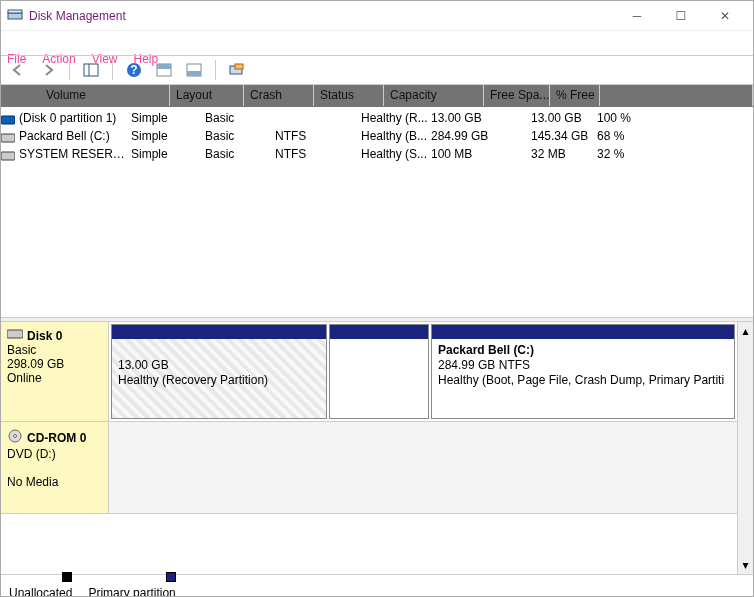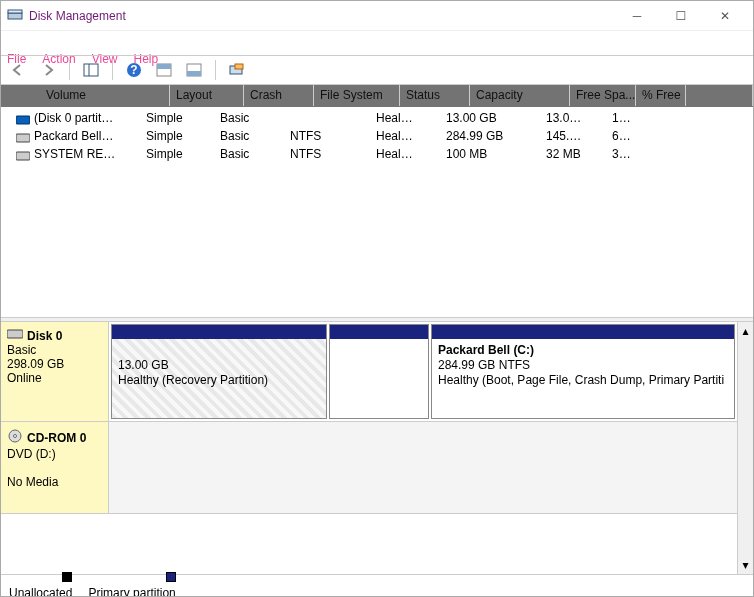--- a/index.html
+++ b/index.html
@@ -11,21 +11,21 @@
 .win-controls div { width:44px; height:28px; display:flex; align-items:center; justify-content:center; color:#555;}
 .menubar { height:24px; display:flex; align-items:center; padding:0 6px; gap:16px; }
 .menubar span { color:#ec4899;margin-top:32px; }
 .toolbar { height:30px; border-top:1px solid #ccc; border-bottom:1px solid #ccc; display:flex; align-items:center; padding:0 6px; gap:8px;}
 .tb-btn { width:22px; height:22px; display:flex; align-items:center; justify-content:center; }
 .tb-sep { width:1px; height:20px; background:#ccc; margin:0 2px;}
 .columns { height:22px; display:flex; border-bottom:1px solid #737373; background:#737373;padding-left:39px;}
 .col-h { border-right:1px solid #ccc; padding:3px 6px; color:#111; white-space:nowrap; overflow:hidden;}
 .list { flex: 0 0 auto; height: 210px; padding:2px 0;}
 .row { display:flex; height:18px; align-items:center;}
-.cell { padding:0 15px; white-space:nowrap; overflow:hidden; text-overflow:ellipsis;}
+.cell { padding:0 0; white-space:nowrap; overflow:hidden; text-overflow:ellipsis;}
 .disk-icon { width:14px; height:10px; display:inline-block; margin-right:4px; vertical-align:middle;}
 .sep-h { height:4px; border-top:1px solid #ccc; background:#f0f0f0; cursor:row-resize;}
 .graphical { flex:1; display:flex; border-top:1px solid #ccc; position:relative;}
 .gv-rows { flex:1; overflow:hidden; }
 .disk-row { display:flex; height:100px; border-bottom:1px solid #ccc;}
 .disk-label { width:108px; border-right:1px solid #ccc; padding:6px; background:#fef9c3;}
 .disk-label .hdr { display:flex; align-items:center; gap:4px;}
 .partitions { flex:1; display:flex; padding:2px; gap:2px; background:#fff; position:relative;}
 .part { border:1px solid #888; display:flex; flex-direction:column; }
 .part-bar { height:14px; background:#1a237e;}
@@ -106,21 +106,20 @@
         <rect x="1" y="3" width="12" height="8" fill="#cde" stroke="#357"></rect>
         <rect x="6" y="1" width="8" height="5" fill="#fb6" stroke="#a60"></rect>
       </svg>
     </div>
 </div>
 
 <div class="columns">
   <div class="col-h c-vol">Volume</div>
   <div class="col-h c-lay">Layout</div>
   <div class="col-h c-typ">Crash</div>
-  <div class="col-h c-fs">File System</div>
   <div class="col-h c-st">Status</div>
   <div class="col-h c-cap">Capacity</div>
   <div class="col-h c-fr">Free Spa...</div>
   <div class="col-h c-pf">% Free</div>
   <div class="col-h c-last"></div>
 </div>
 
 <div class="list">
   <div class="row">
     <div class="cell c-vol"><span class="disk-icon"><svg width="14" height="10">

